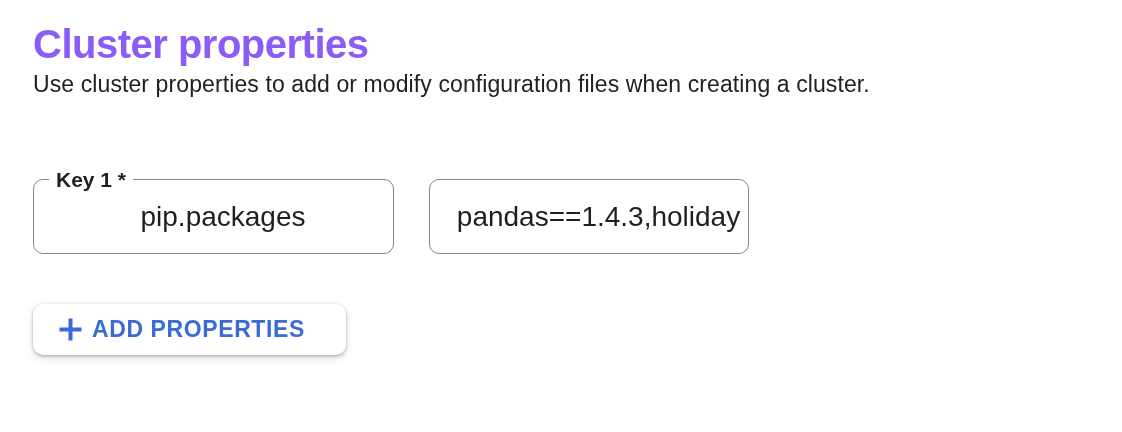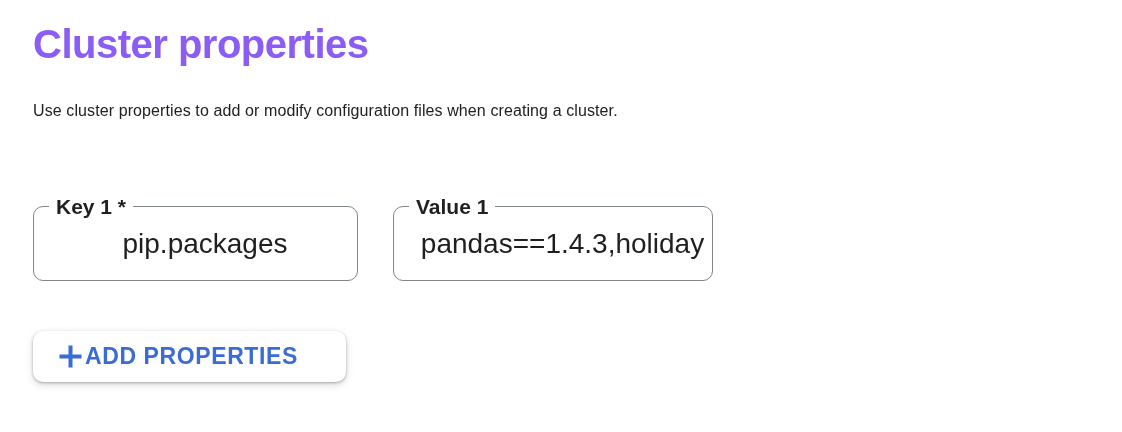--- a/index.html
+++ b/index.html
@@ -13,22 +13,21 @@
   .page { padding: 20px 0 0 33px; }
 
   .title {
     font-size: 40px;
     font-weight: 700;
     letter-spacing: -0.5px;
     line-height: 48px;
     color: #8b5cf6;
   }
   .description {
-    margin-top: 27px;
-    font-size: 16px;
+    font-size: 23px;
     line-height: 32px;
     color: #202124;
     letter-spacing: 0.1px;
   }
 
   .fields-row {
     margin-top: 79px;
     display: flex;
     gap: 35px;
     align-items: flex-start;
@@ -36,21 +35,21 @@
   .field {
     position: relative;
     height: 75px;
     border: 1.5px solid #80868b;
     border-radius: 10px;
     background: #ffffff;
     display: flex;
     align-items: center;
   }
   .field.f-prefix { width: 318px; cursor: pointer; }
-  .field.f-key    { width: 325px; }
+  .field.f-key    { width: 361px; }
   .field.f-value  { width: 320px; }
 
   .field .label {
     position: absolute;
     top: -14px;
     left: 15px;
     background: #ffffff;
     padding: 0 7px;
     font-size: 21px;
     font-weight: 700;
@@ -92,21 +91,21 @@
     margin-top: 50px;
     height: 51px;
     min-width: 313px;
     background: #ffffff;
     border: none;
     border-radius: 10px;
     box-shadow: 0 1px 3px rgba(0,0,0,0.28), 0 3px 8px rgba(0,0,0,0.13);
     display: flex;
     align-items: center;
     padding: 0 26px 0 23px;
-    gap: 0;
+    gap: 7px;
     cursor: pointer;
     text-align: center;
   }
   .add-btn .plus-icon { display: block; }
   .add-btn .btn-label {
     font-family: "Liberation Sans", sans-serif;
     font-size: 23px;
     font-weight: 700;
     letter-spacing: 0.6px;
     color: #3b6cd4;
@@ -124,21 +123,20 @@
 
   <div class="fields-row">
 
 
     <div class="field f-key">
       <span class="label">Key 1 *</span>
       <input type="text" class="value-input" value="pip.packages" style="">
     </div>
 
     <div class="field f-value">
-      <span class="label">Value 1</span>
       <input type="text" class="value-input" value="pandas==1.4.3,holiday" style="">
     </div>
 
   </div>
 
   <button class="add-btn">
     <svg class="plus-icon" width="29" height="29" viewBox="0 0 29 29" aria-hidden="true">
       <path d="M14.5 3.5 V25.5 M3.5 14.5 H25.5" stroke="#3b6cd4" stroke-width="4" fill="none"></path>
     </svg>
     <span class="btn-label">ADD PROPERTIES</span>

